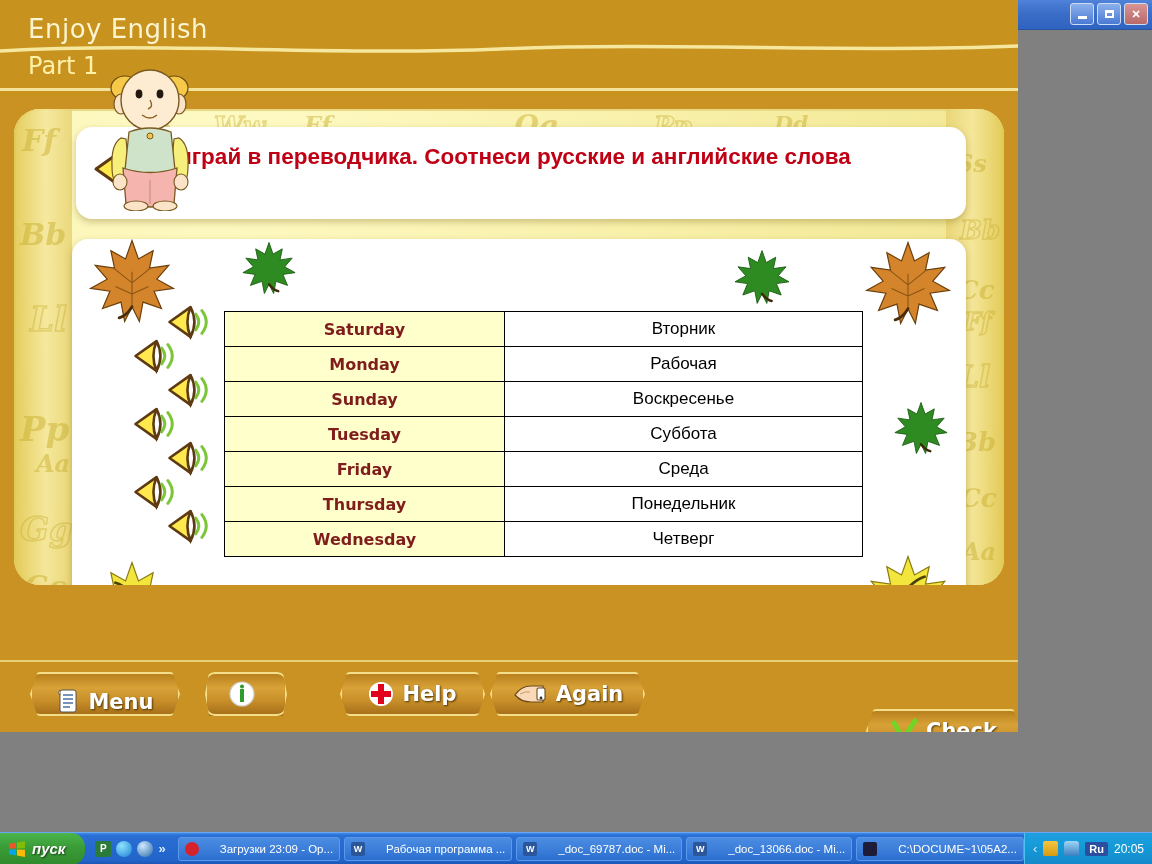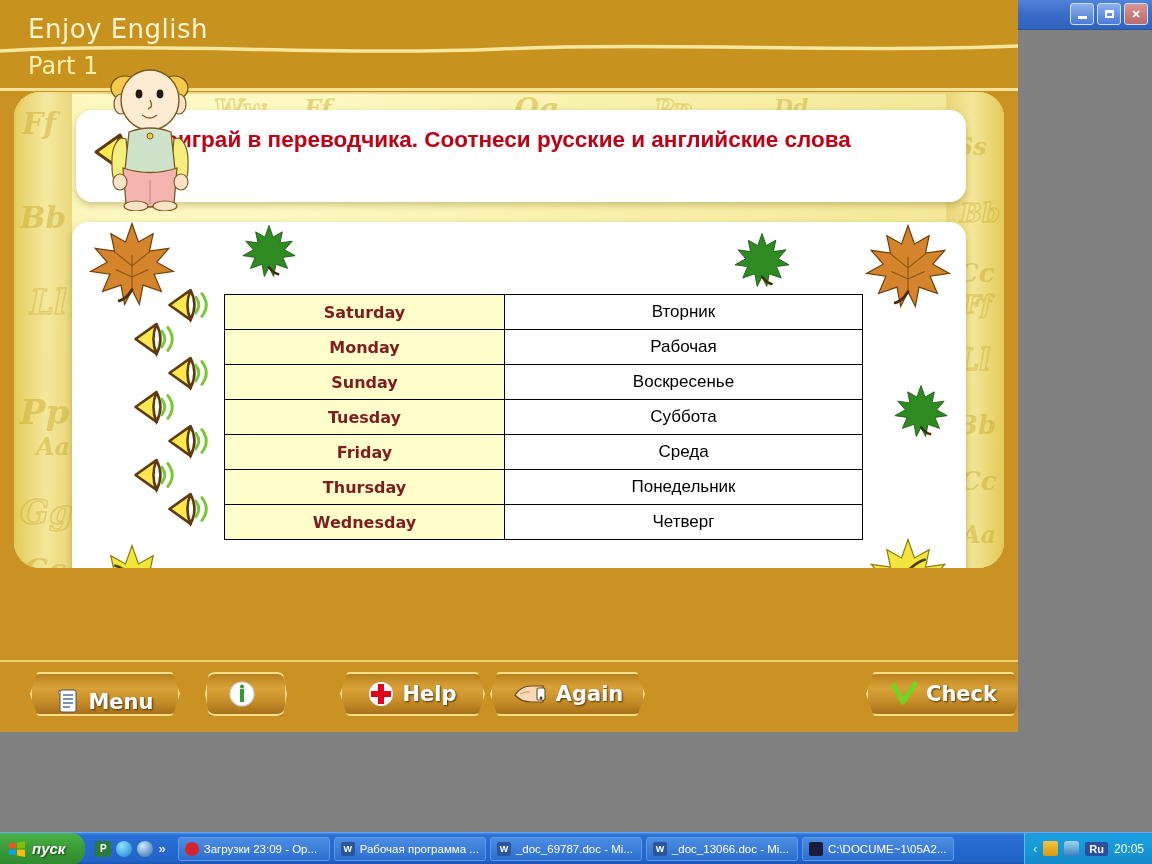--- a/index.html
+++ b/index.html
@@ -56,21 +56,21 @@
     font-family:"DejaVu Sans", sans-serif;
     font-size:24px; color:#FFF0A8;
   }
   #header-rule {
     position:absolute; left:0; top:88px; width:1018px; height:3px;
     background:#F3E39A;
   }
 
   
   #page {
-    position:absolute; left:14px; top:92px; width:990px; height:476px;
+    position:absolute; left:14px; top:109px; width:990px; height:476px;
     border-radius:26px;
     background:
       radial-gradient(ellipse at 20% 10%, #FFFBC8 0%, #F7EFA6 45%, #EDDE80 100%);
     box-shadow: inset 0 0 0 2px #E9D985;
     overflow:hidden;
   }
   .alpha {
     position:absolute; color:rgba(198,170,40,.45);
     font-family:"DejaVu Serif", serif; font-style:italic; font-weight:bold;
     user-select:none; pointer-events:none; white-space:nowrap;
@@ -164,21 +164,21 @@
     color:#fff; font-weight:bold; font-size:15px; font-style:italic;
     text-shadow:1px 1px 2px rgba(0,0,0,.6);
   }
   #quicklaunch { display:flex; align-items:center; gap:5px; padding:0 8px 0 10px; }
   .qicon { width:16px; height:16px; border-radius:2px; }
   #tasks { display:flex; align-items:center; gap:4px; flex:1; padding-left:4px; }
   .task {
     height:24px; min-width:152px; max-width:170px;
     background:linear-gradient(to bottom,#4b8de2,#2d6fd0);
     border:1px solid #5b9aea; border-radius:3px;
-    display:flex; align-items:center; gap:5px; padding:0 6px;
+    display:flex; align-items:center; gap:21px; padding:0 6px;
     color:#fff; font-size:11.5px; white-space:nowrap; overflow:hidden;
   }
   .task .ti { width:14px; height:14px; flex:0 0 14px; border-radius:2px; }
   #tray {
     display:flex; align-items:center; gap:6px; height:32px; padding:0 8px;
     background:linear-gradient(to bottom,#1d9ee0 0%,#169bd8 40%,#1488c9 100%);
     border-left:1px solid #4fc0f0;
     color:#fff; font-size:12px;
   }
   .tray-ic { width:15px; height:15px; border-radius:2px; }
@@ -465,21 +465,21 @@
             <path d="M3,14 q6,-9 16,-9 h12 v16 h-12 q-10,0 -16,-7 z" fill="#FAD9B8" stroke="#6a4a1c" stroke-width="1.2"></path>
             <rect x="25" y="7" width="8" height="12" rx="1.5" fill="#fff" stroke="#6a4a1c" stroke-width="1.1"></rect>
             <circle cx="29" cy="17" r="1.4" fill="#333"></circle>
             <path d="M8,13 q5,-3 10,-2" stroke="#c49a6a" stroke-width="1" fill="none"></path>
           </svg>
         </span>
         <span>Again</span>
       </div>
 
 
-      <div class="tbtn" style="left:866px;width:155px;">
+      <div class="tbtn" style="left:866px;width:155px;margin-top:37px;">
         <span class="glyph">
           <svg width="28" height="26" viewBox="0 0 28 26">
             <path d="M4,5 L13,21 L25,3" stroke="#73D423" stroke-width="5" fill="none" stroke-linecap="round" stroke-linejoin="round"></path>
           </svg>
         </span>
         <span>Check</span>
       </div>
 
     </div>
   </div>

